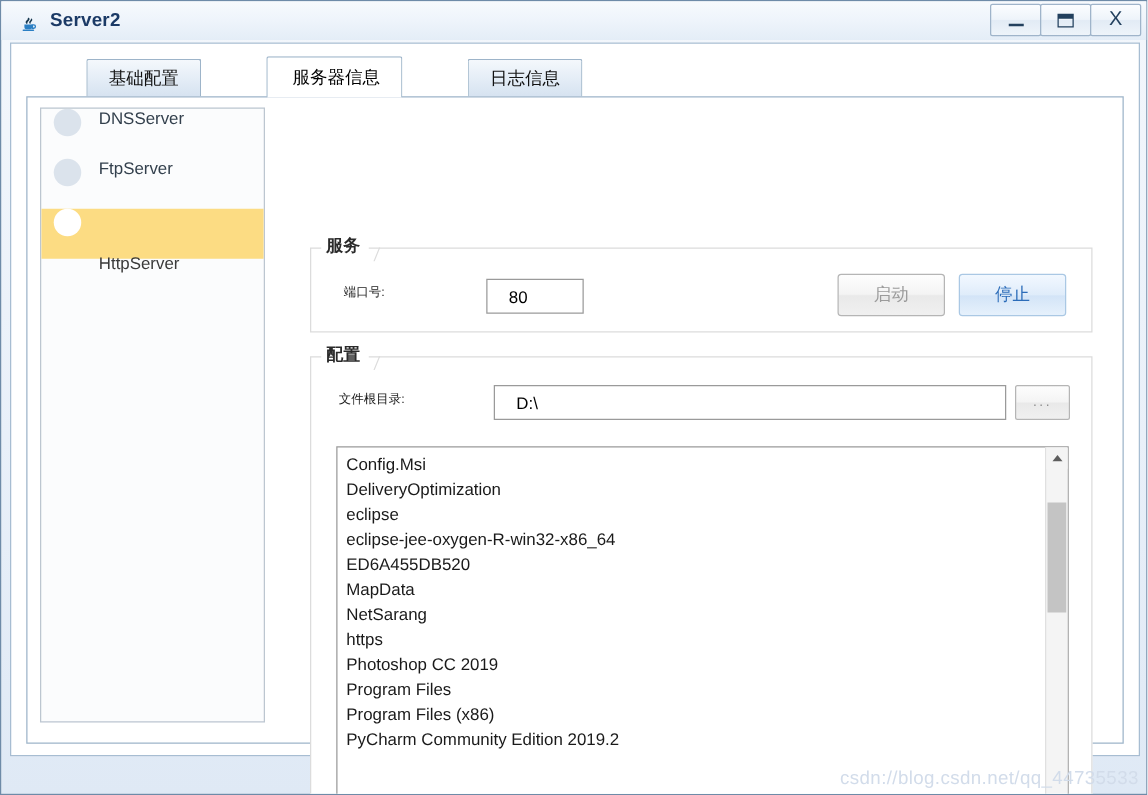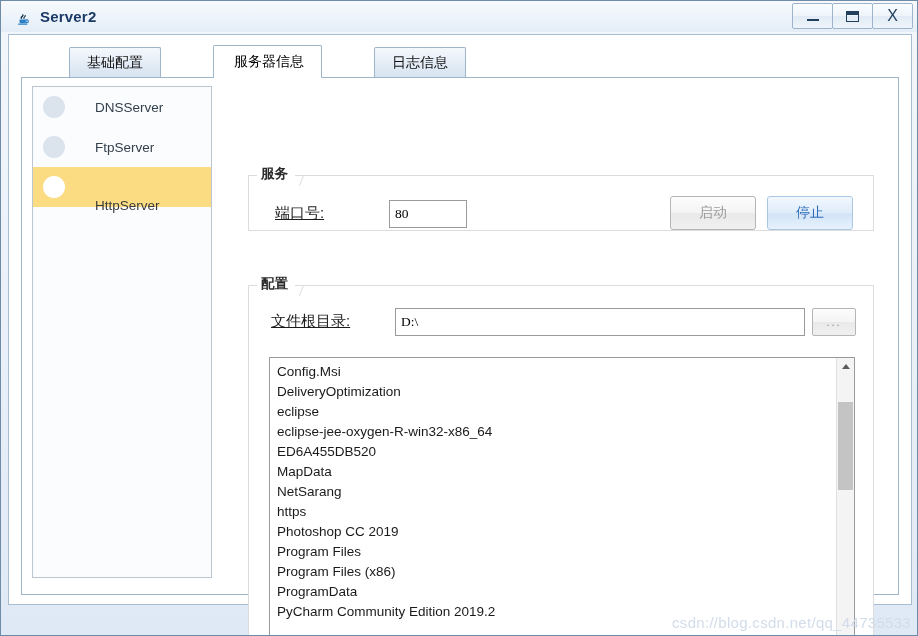--- a/index.html
+++ b/index.html
@@ -155,24 +155,22 @@
     width: 180px;
     height: 492px;
     background: #fbfcfd;
     border: 1px solid #bcc6d0;
     box-sizing: border-box;
     overflow: hidden;
   }
   .side-item {
     height: 40px;
     display: flex;
-    align-items: center;
     padding-left: 10px;
     box-sizing: border-box;
-    gap: 16px;
   }
   .side-item.selected {
     background: #fcdc83;
   }
   .side-dot {
     width: 22px;
     height: 22px;
     border-radius: 50%;
     background: #dbe3ec;
     flex: 0 0 auto;
@@ -211,47 +209,46 @@
   .group-notch {
     position: absolute;
     top: -1px;
     height: 11px;
     border-right: 1px solid #dcdcdc;
     transform: skewX(-22deg);
   }
 
   #group-service {
     left: 226px;
-    top: 97px;
+    top: 120px;
     width: 626px;
-    height: 56px;
+    height: 68px;
   }
   #group-config {
     left: 226px;
     top: 207px;
     width: 626px;
     height: 393px;
   }
 
   .field-label {
     position: absolute;
-    font-size: 15px;
+    font-size: 10px;
     color: #1c1c1c;
-    text-decoration: underline;
   }
 
   input.txt {
     position: absolute;
     box-sizing: border-box;
     border: 1px solid #9a9a9a;
     background: #ffffff;
-    font-family: Liberation Serif, serif;
+    font-family: Liberation Sans, sans-serif;
     font-size: 13.5px;
     color: #000000;
-    padding: 0 5px;
+    padding: 0 17px;
     outline: none;
   }
   #port-input {
     left: 140px;
     top: 24px;
     width: 78px;
     height: 28px;
   }
   #path-input {
     left: 146px;
@@ -470,21 +467,20 @@
               <div class="file-row">DeliveryOptimization</div>
               <div class="file-row">eclipse</div>
               <div class="file-row">eclipse-jee-oxygen-R-win32-x86_64</div>
               <div class="file-row">ED6A455DB520</div>
               <div class="file-row">MapData</div>
               <div class="file-row">NetSarang</div>
               <div class="file-row">https</div>
               <div class="file-row">Photoshop CC 2019</div>
               <div class="file-row">Program Files</div>
               <div class="file-row">Program Files (x86)</div>
-              <div class="file-row">ProgramData</div>
               <div class="file-row">PyCharm Community Edition 2019.2</div>
             </div>
           <div id="scrollbar">
             <div class="sb-arrow" id="sb-up">
               <span class="chev"></span>
             </div>
             <div id="sb-thumb"></div>
 
           </div>
         </div>

